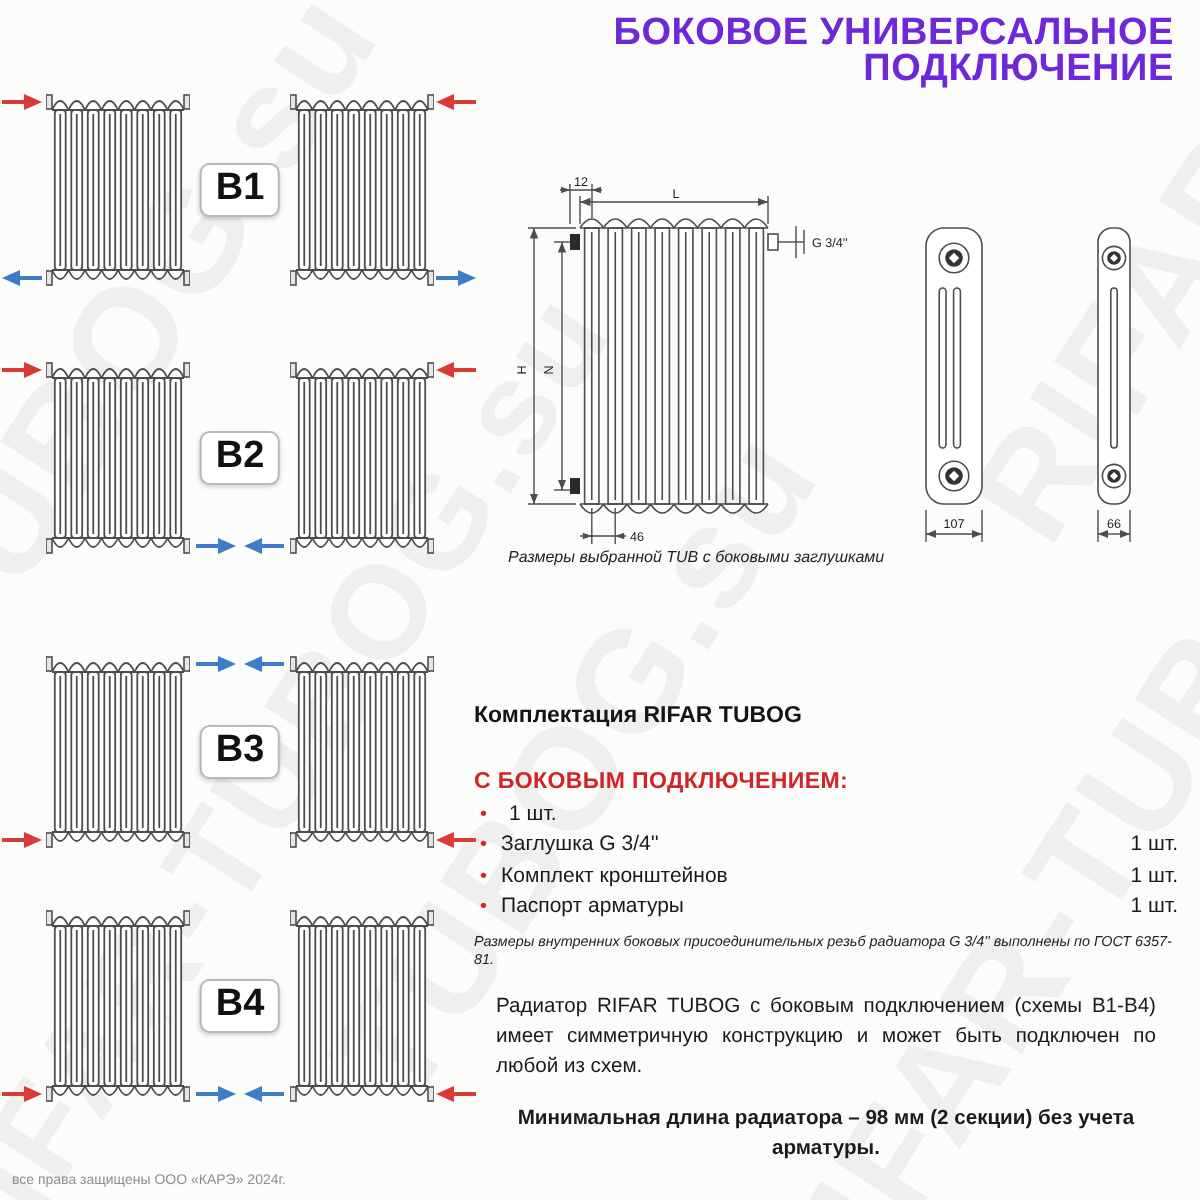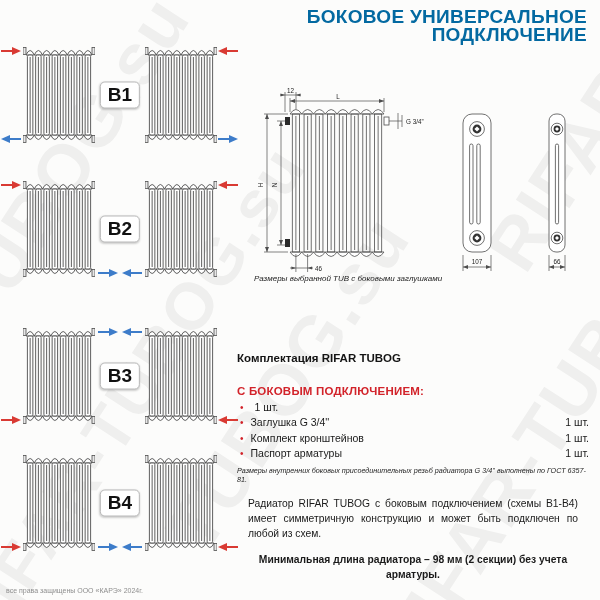--- a/index.html
+++ b/index.html
@@ -6,21 +6,21 @@
   body{
     width:600px;height:600px;position:relative;overflow:hidden;
     background:#fcfcfb;color:#1a1a1a;
     font-family:"Liberation Sans", sans-serif;
   }
   
   .wm{position:absolute;font-weight:bold;white-space:nowrap;color:rgba(20,20,20,0.055);
       transform-origin:0 0;pointer-events:none;letter-spacing:2px;}
   
   .title{position:absolute;top:8px;right:13px;text-align:right;font-weight:bold;
-         font-size:19px;line-height:18px;letter-spacing:.3px;color:#0369a1;}
+         font-size:19px;line-height:18px;letter-spacing:.3px;color:#6d28d9;}
   
   .scheme-row{position:absolute;left:0;width:240px;height:106px;}
   .rad{position:absolute;top:0;width:72px;height:106px;}
   .rad.left{left:23px;} .rad.right{left:145px;}
   .scheme-label{position:absolute;left:120px;top:53px;transform:translate(-50%,-50%);
     background:#fff;border:1px solid #b9b9b9;border-radius:5px;padding:1px 7px 2px;
     font-weight:bold;font-size:19px;color:#111;box-shadow:0 1px 2px rgba(0,0,0,.18);}
   .arrow{position:absolute;width:20px;height:9px;}
   .arrow .shaft{position:absolute;top:3.2px;height:2.6px;width:12px;background:currentColor;}
   .arrow .head{position:absolute;top:0;width:0;height:0;

